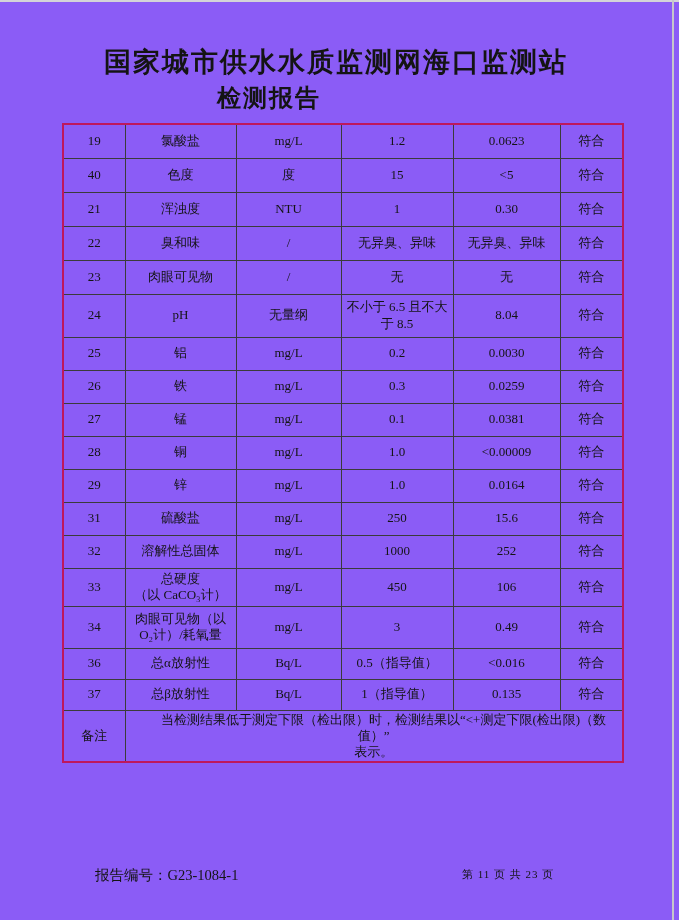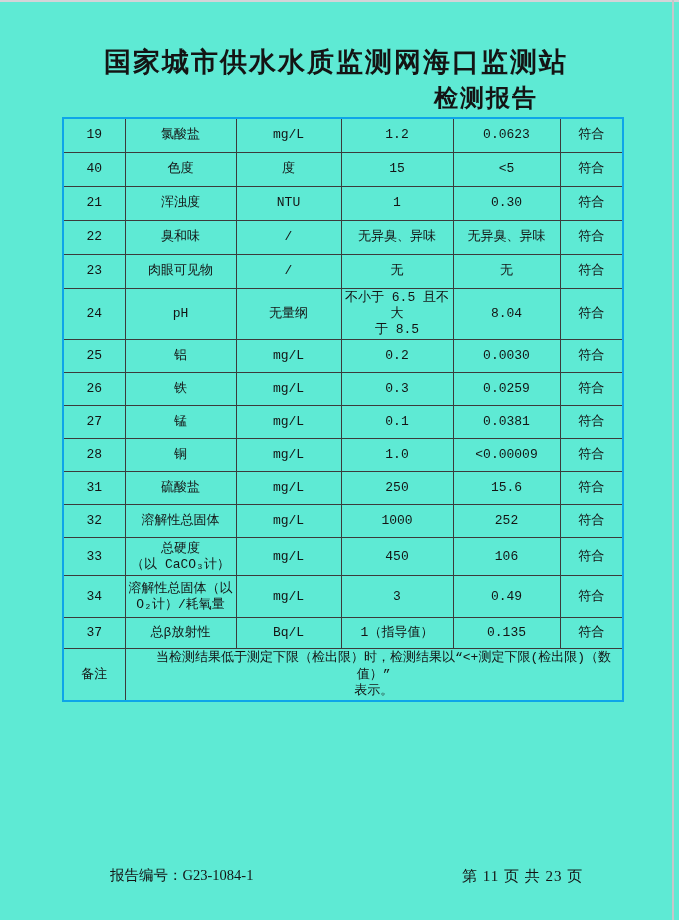--- a/index.html
+++ b/index.html
@@ -7,21 +7,21 @@
     padding: 0;
     width: 679px;
     height: 920px;
     overflow: hidden;
     background: #ffffff;
   }
   .page {
     position: relative;
     width: 679px;
     height: 920px;
-    background: #5eead4;
+    background: #8b5cf6;
     font-family: "Liberation Serif", "DejaVu Serif", serif;
     color: #141414;
   }
   .scan-edge-right {
     position: absolute;
     top: 0;
     left: 672px;
     width: 2px;
     height: 920px;
     background: #c6c6ca;
@@ -43,35 +43,34 @@
     font-size: 27px;
     font-weight: 700;
     letter-spacing: 2px;
     margin: 0;
   }
   .title2 {
     position: absolute;
     top: 82px;
     left: 0;
     width: 538px;
-    text-align: right;
+    text-align: center;
     font-size: 24px;
     font-weight: 700;
     letter-spacing: 2px;
     margin: 0;
   }
   table.results {
     position: absolute;
-    top: 117px;
+    top: 123px;
     left: 62px;
     width: 560px;
     border-collapse: collapse;
     table-layout: fixed;
-    border: 2px solid #0ea5e9;
-    font-family: Liberation Mono, monospace;
+    border: 2px solid #be185d;
   }
   table.results td {
     border: 1.5px solid #3b3b3b;
     text-align: center;
     vertical-align: middle;
     font-size: 13px;
     line-height: 1.25;
     padding: 1px 3px;
     white-space: pre-line;
     overflow: hidden;
@@ -85,32 +84,32 @@
   }
   .footer {
     position: absolute;
     top: 866px;
     left: 0;
     width: 672px;
     font-size: 14.5px;
   }
   .report-no {
     position: absolute;
-    left: 110px;
+    left: 95px;
     top: 0;
     white-space: nowrap;
     text-align: center;
   }
   .page-info {
     position: absolute;
     left: 462px;
     top: 1px;
     white-space: nowrap;
     letter-spacing: 1px;
-    font-size: 15px;
+    font-size: 11px;
   }
 </style>
 </head>
 <body>
 
 <div class="page">
   <div class="scan-edge-top"></div>
   <div class="scan-edge-right"></div>
 
   <h1 class="title1">国家城市供水水质监测网海口监测站</h1>
@@ -201,20 +200,28 @@
       </tr>
       <tr style="height:33px">
         <td>28</td>
         <td>铜</td>
         <td>mg/L</td>
         <td>1.0</td>
         <td>&lt;0.00009</td>
         <td>符合</td>
       </tr>
       <tr style="height:33px">
+        <td>29</td>
+        <td>锌</td>
+        <td>mg/L</td>
+        <td>1.0</td>
+        <td>0.0164</td>
+        <td>符合</td>
+      </tr>
+      <tr style="height:33px">
         <td>31</td>
         <td>硫酸盐</td>
         <td>mg/L</td>
         <td>250</td>
         <td>15.6</td>
         <td>符合</td>
       </tr>
       <tr style="height:33px">
         <td>32</td>
         <td>溶解性总固体</td>
@@ -227,25 +234,33 @@
         <td>33</td>
         <td>总硬度
 （以 CaCO₃计）</td>
         <td>mg/L</td>
         <td>450</td>
         <td>106</td>
         <td>符合</td>
       </tr>
       <tr style="height:42px">
         <td>34</td>
-        <td>溶解性总固体（以
+        <td>肉眼可见物（以
 O₂计）/耗氧量</td>
         <td>mg/L</td>
         <td>3</td>
         <td>0.49</td>
+        <td>符合</td>
+      </tr>
+      <tr style="height:31px">
+        <td>36</td>
+        <td>总α放射性</td>
+        <td>Bq/L</td>
+        <td>0.5（指导值）</td>
+        <td>&lt;0.016</td>
         <td>符合</td>
       </tr>
       <tr style="height:31px">
         <td>37</td>
         <td>总β放射性</td>
         <td>Bq/L</td>
         <td>1（指导值）</td>
         <td>0.135</td>
         <td>符合</td>
       </tr>

